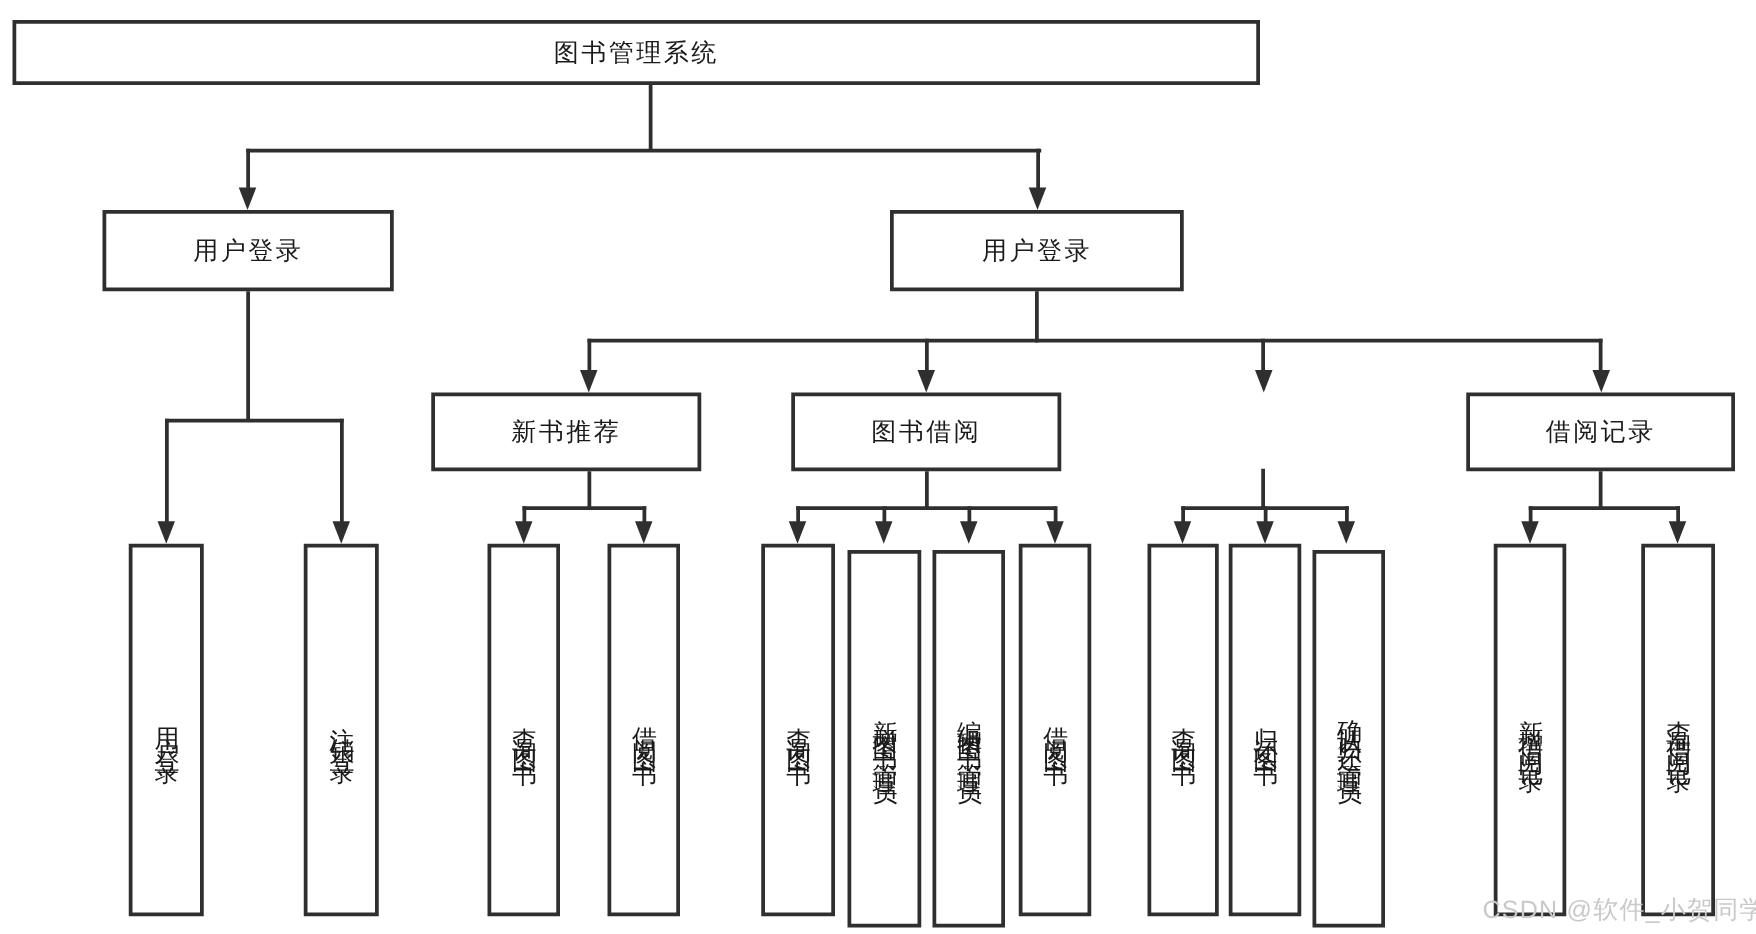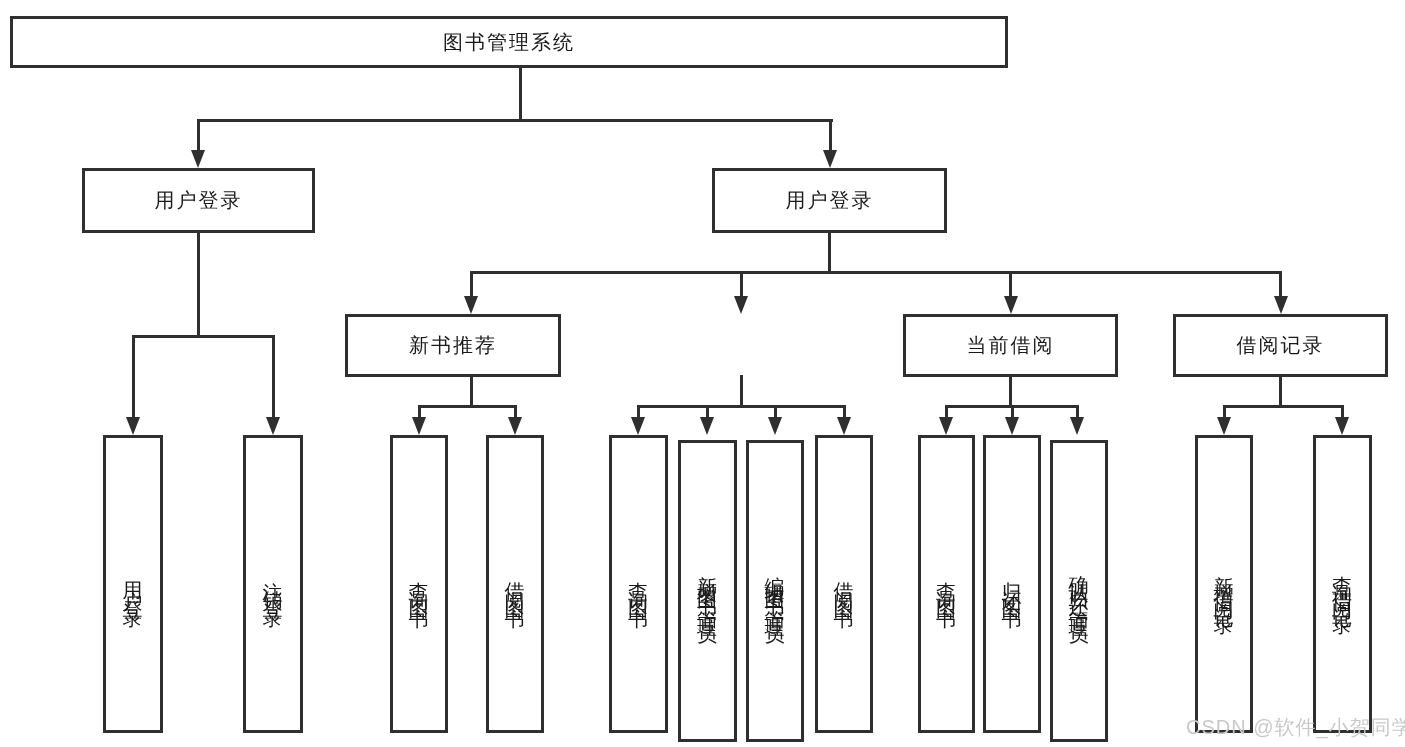--- a/index.html
+++ b/index.html
@@ -99,22 +99,22 @@
   <div class="box" style="left:82px;top:168px;width:233px;height:65px;">
     <span>用户登录</span>
   </div>
   <div class="box" style="left:712px;top:168px;width:235px;height:65px;">
     <span>用户登录</span>
   </div>
 
   <div class="box" style="left:345px;top:314px;width:216px;height:63px;">
     <span>新书推荐</span>
   </div>
-  <div class="box" style="left:903px;top:314px;width:215px;height:63px;">
-    <span>当前借阅</span>
+  <div class="box" style="left:633px;top:314px;width:216px;height:63px;">
+    <span>图书借阅</span>
   </div>
   <div class="box" style="left:1173px;top:314px;width:215px;height:63px;">
     <span>借阅记录</span>
   </div>
 
   <div class="box vbox" style="left:103px;top:435px;width:60px;height:298px;">
     <span>用户登录</span>
   </div>
   <div class="box vbox" style="left:243px;top:435px;width:60px;height:298px;">
     <span>注销登录</span>

